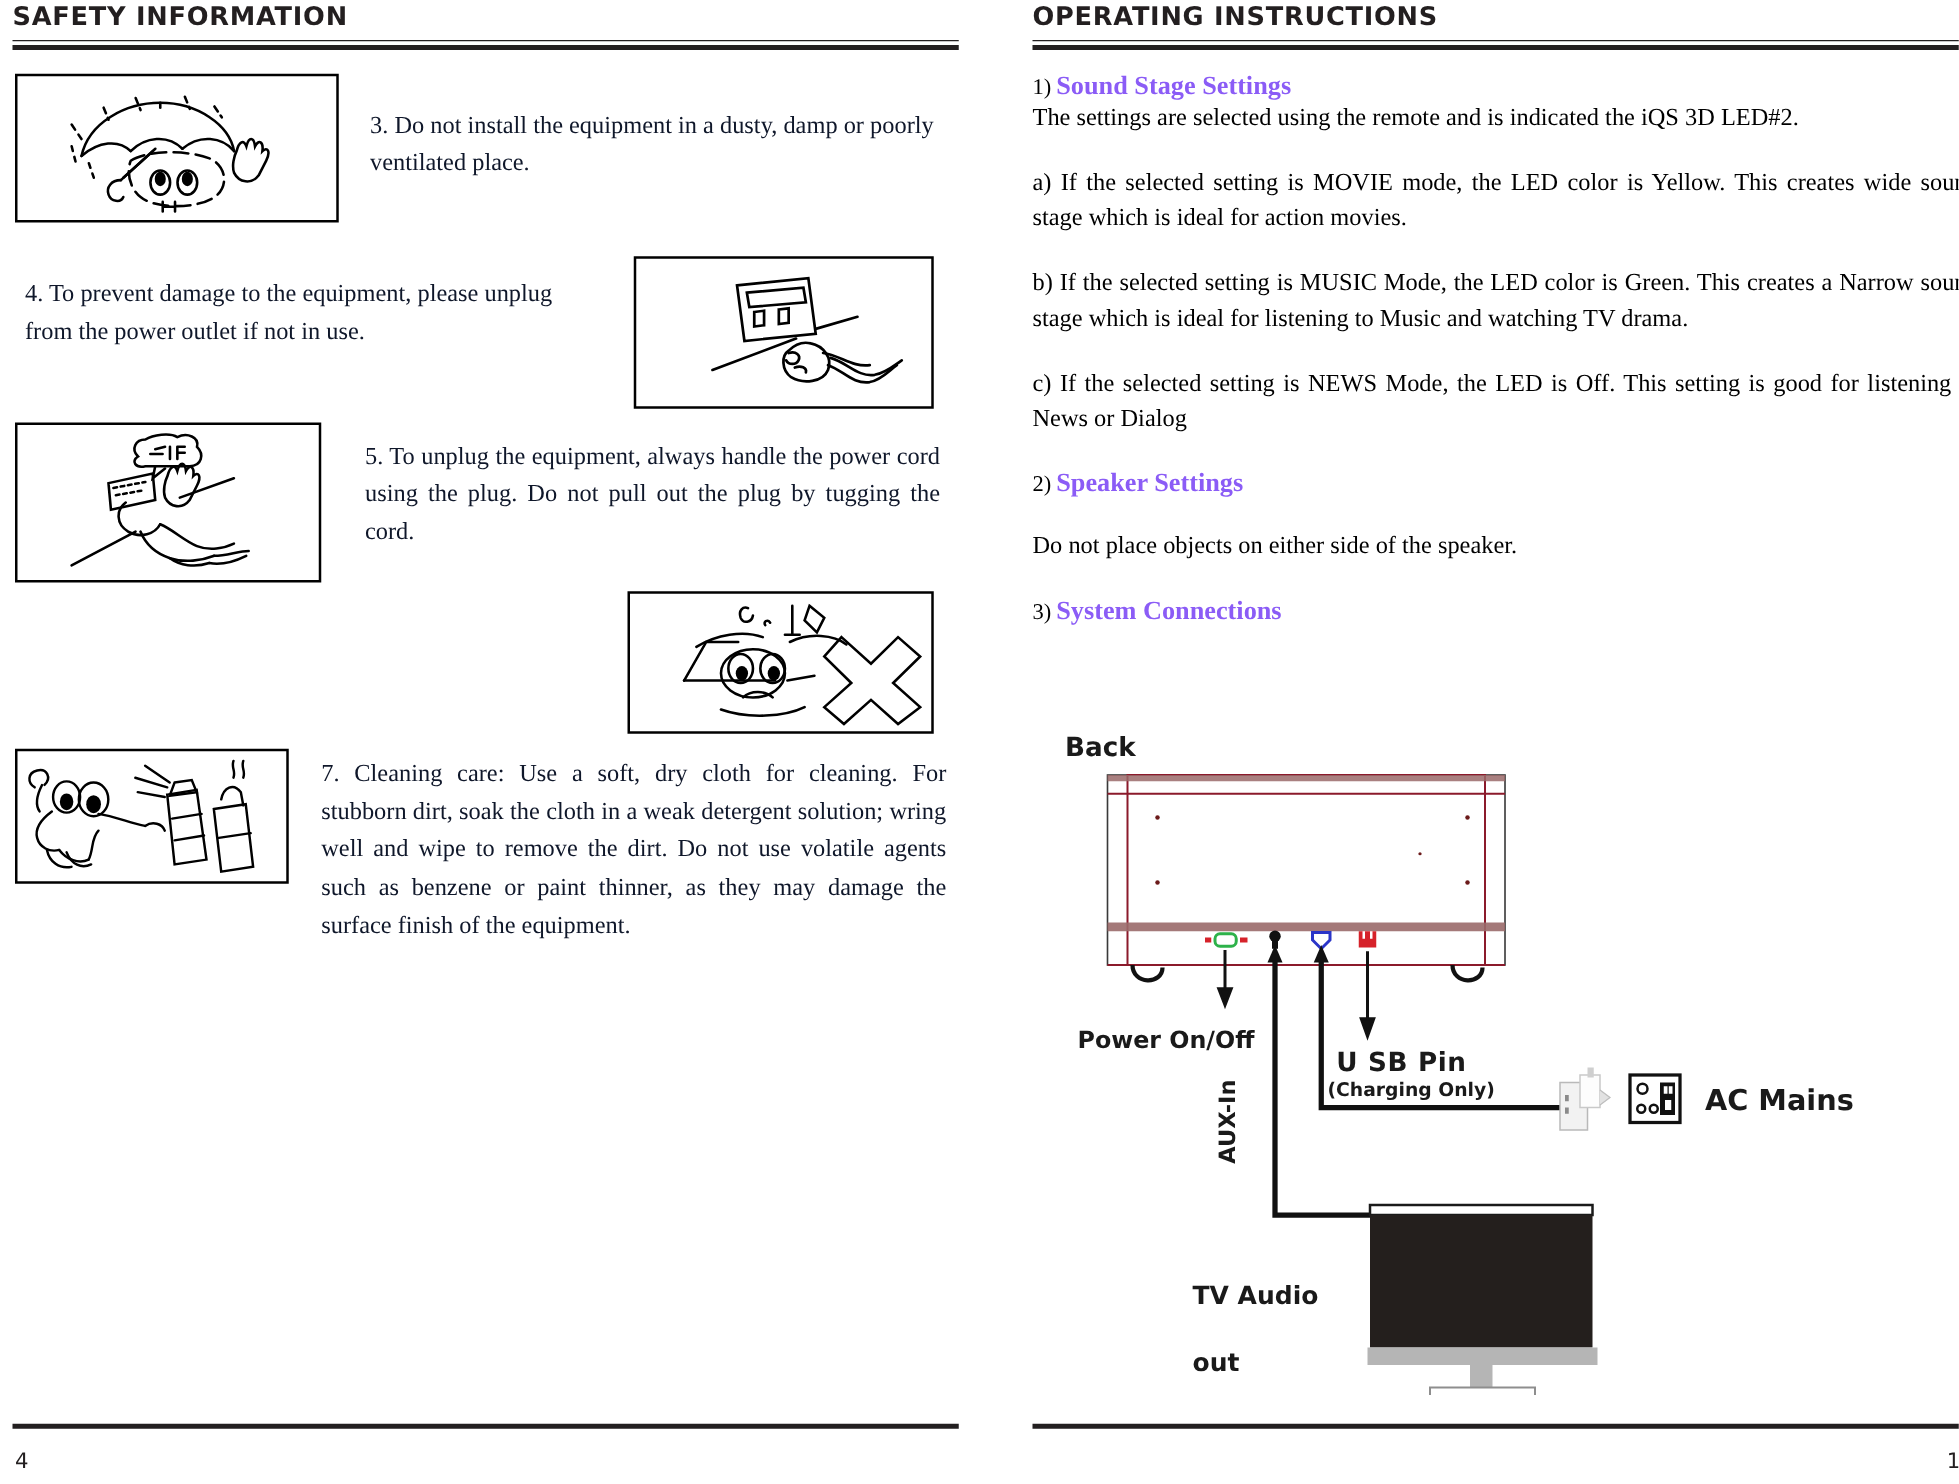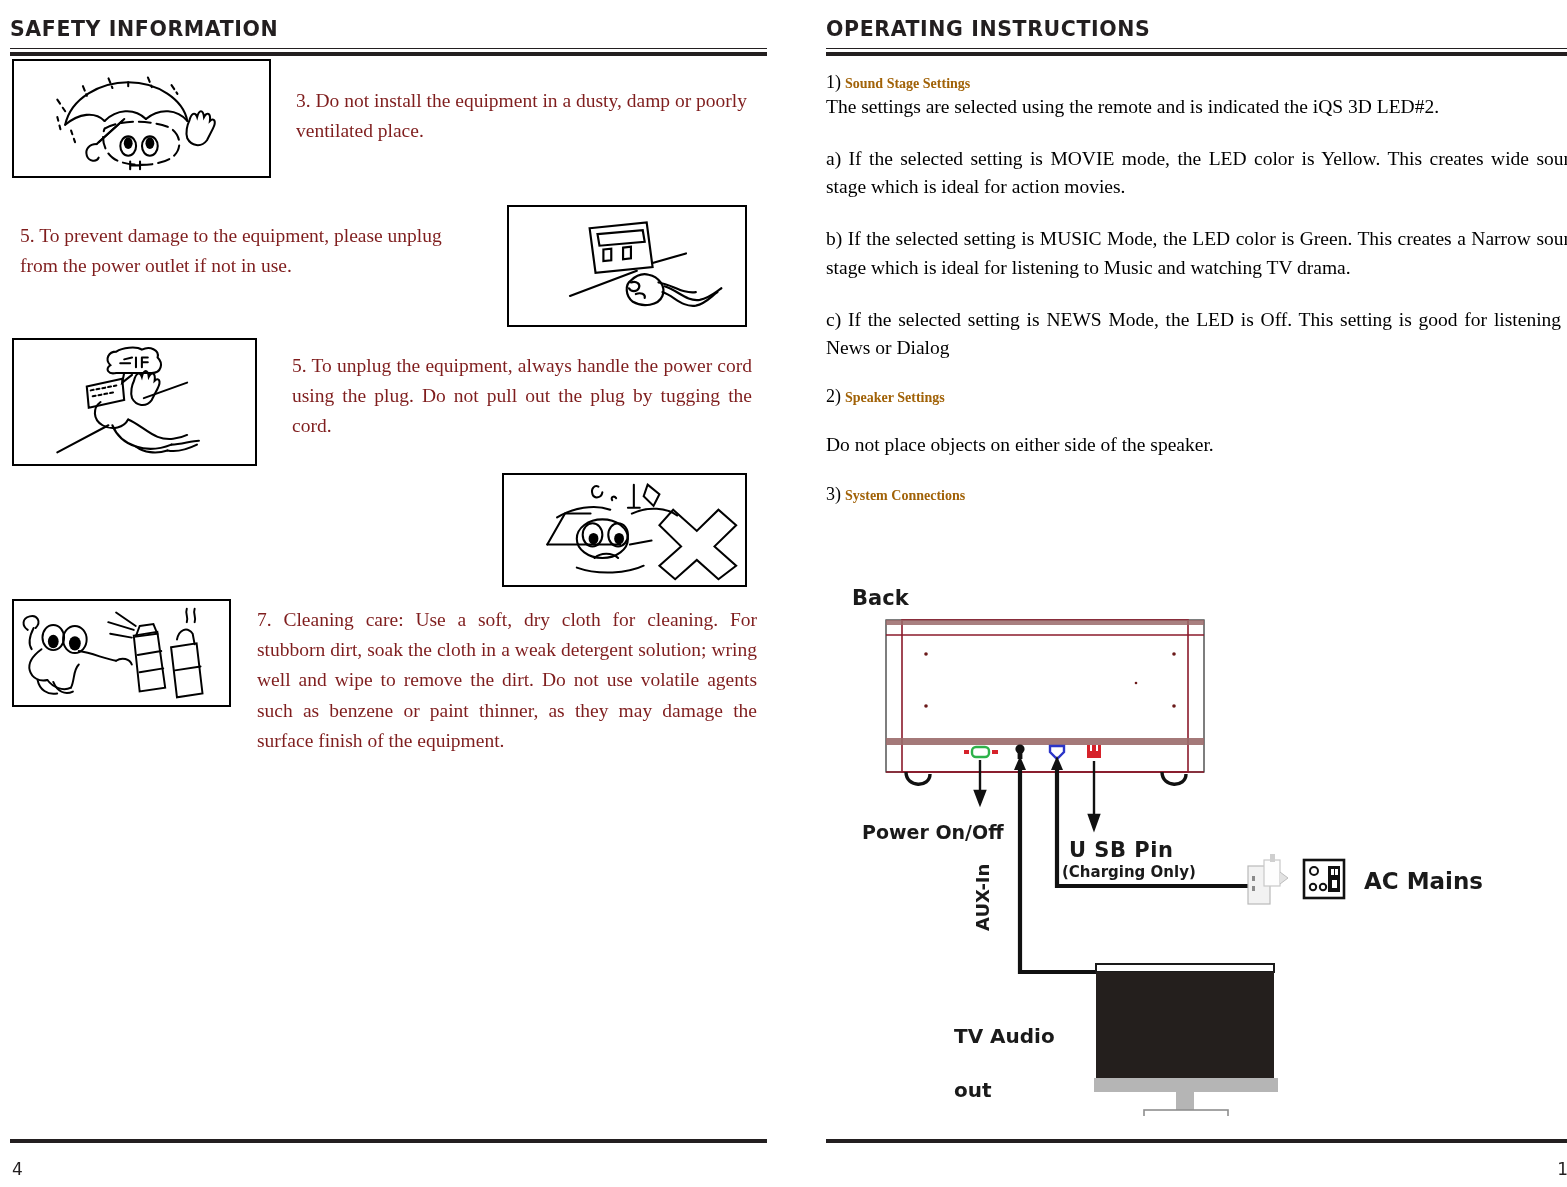--- a/index.html
+++ b/index.html
@@ -25,21 +25,21 @@
   .page-left  { left: 10px; }
   .page-right { left: 826px; }
 
   
   .sec-header {
     font-family: "DejaVu Sans", "Liberation Sans", sans-serif;
     font-weight: 700;
     font-size: 20.5px;
     letter-spacing: 0.6px;
     color: #231f20;
-    padding-top: 18px;
+    padding-top: 2px;
     line-height: 1.1;
   }
   .rule-thin {
     height: 1px;
     background: #231f20;
     margin-top: 7px;
   }
   .rule-thick {
     height: 4px;
     background: #231f20;
@@ -63,44 +63,44 @@
     color: #231f20;
   }
   .page-num.left  { left: 2px; }
   .page-num.right { right: 4px; }
 
   
   .body-text {
     font-family: "Liberation Serif", "DejaVu Serif", serif;
     font-size: 19.5px;
     line-height: 1.55;
-    color: #7f1d1d;
+    color: #0f172a;
   }
   .just { text-align: justify; }
 
   .illus {
     border: 2.5px solid #000;
     background: #fff;
     box-sizing: border-box;
     position: absolute;
     overflow: hidden;
   }
   .illus svg { display: block; width: 100%; height: 100%; }
 
   .txtblock { position: absolute; }
 
   
   .num-label {
     font-family: "Liberation Serif", "DejaVu Serif", serif;
     font-size: 18px;
   }
   .blue-head {
-    color: #a16207;
+    color: #8b5cf6;
     font-weight: 700;
-    font-size: 14px;
+    font-size: 21px;
     font-family: "Liberation Serif", "DejaVu Serif", serif;
   }
   .oi-para {
     font-family: "Liberation Serif", "DejaVu Serif", serif;
     font-size: 19.5px;
     line-height: 1.45;
     text-align: justify;
     margin: 0;
   }
   .gap-md { height: 24px; }
@@ -167,21 +167,21 @@
         <path d="M178 62 C180 54 184 52 186 58 C188 50 192 50 193 58 C196 52 200 54 199 62 C203 58 206 62 202 70 L196 82 C190 90 180 88 176 80 C174 74 176 66 178 62"></path>
       </g>
     </svg>
   </div>
 
   <div class="txtblock body-text" style="left:286px; top:86px; width:460px;">
     <span>3.  Do not install the equipment in a dusty, damp or poorly ventilated place.</span>
   </div>
 
   <div class="txtblock body-text" style="left:10px; top:221px; width:455px;">
-    <span>5.  To prevent damage to the equipment, please unplug from the power outlet if not in use.</span>
+    <span>4.  To prevent damage to the equipment, please unplug from the power outlet if not in use.</span>
   </div>
 
   <div class="illus" style="left:497px; top:205px; width:240px; height:122px;">
     <svg viewBox="0 0 240 122" preserveAspectRatio="none">
       <g fill="none" stroke="#000" stroke-width="2.2" stroke-linecap="round">
 
         <path d="M82 22 L140 16 L146 62 L88 68 Z"></path>
         <path d="M90 28 L136 24 L138 36 L92 40 Z"></path>
         <path d="M96 44 L104 43 L104 55 L96 56 Z"></path>
         <path d="M116 42 L124 41 L124 53 L116 54 Z"></path>

